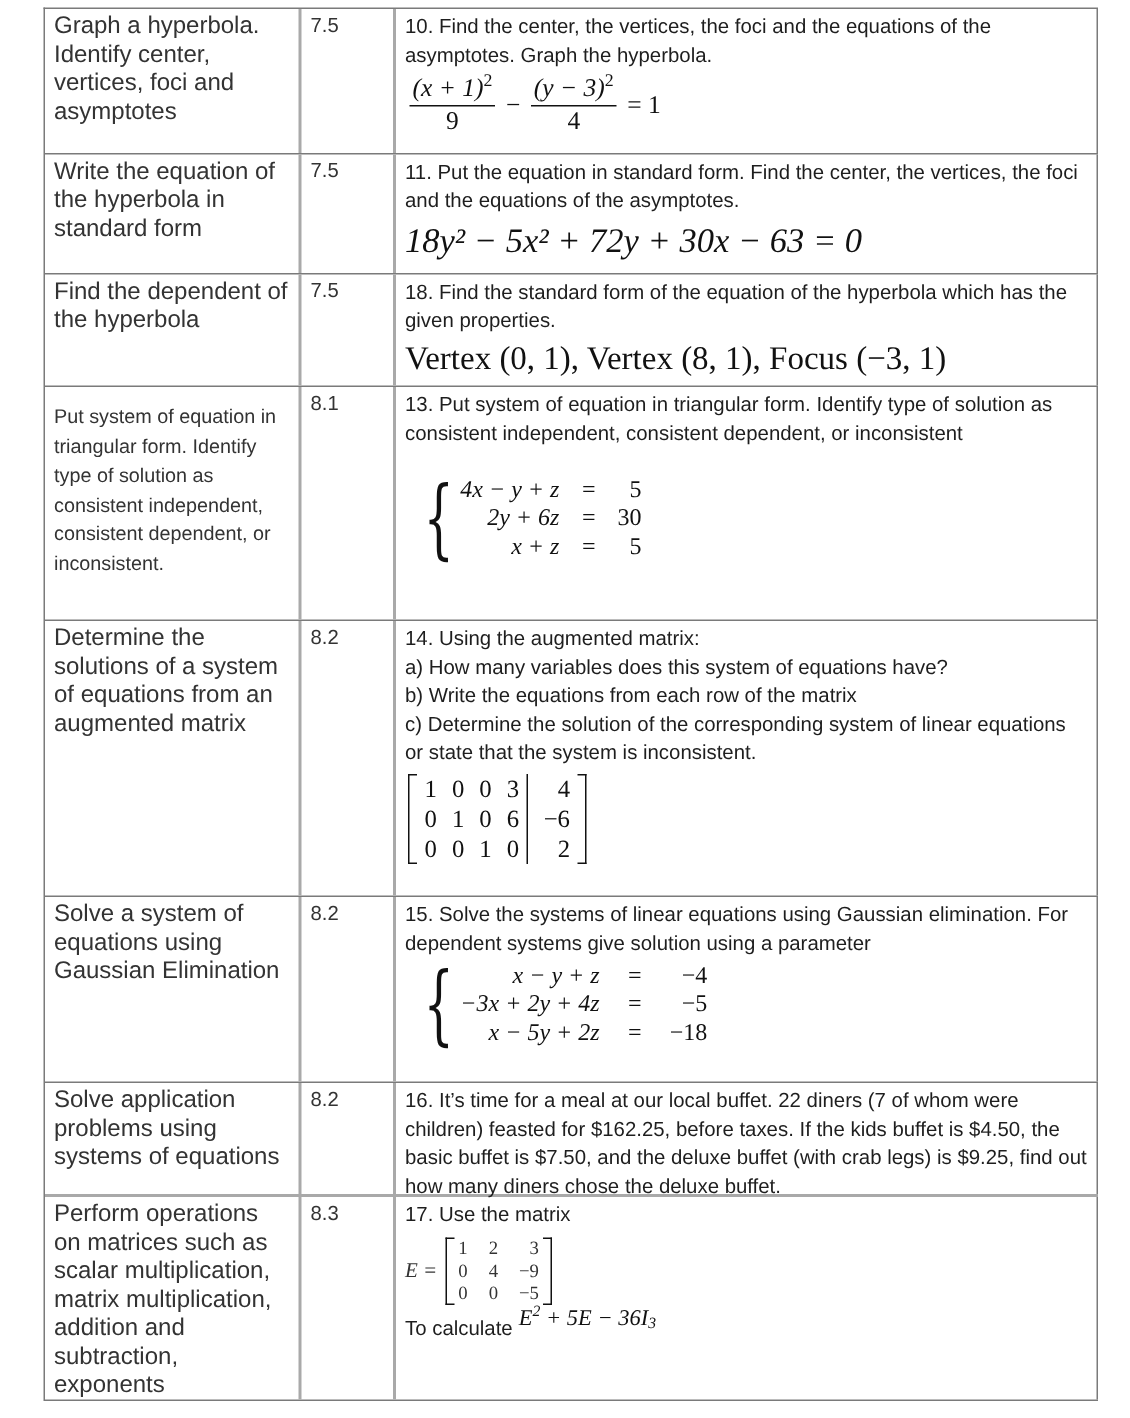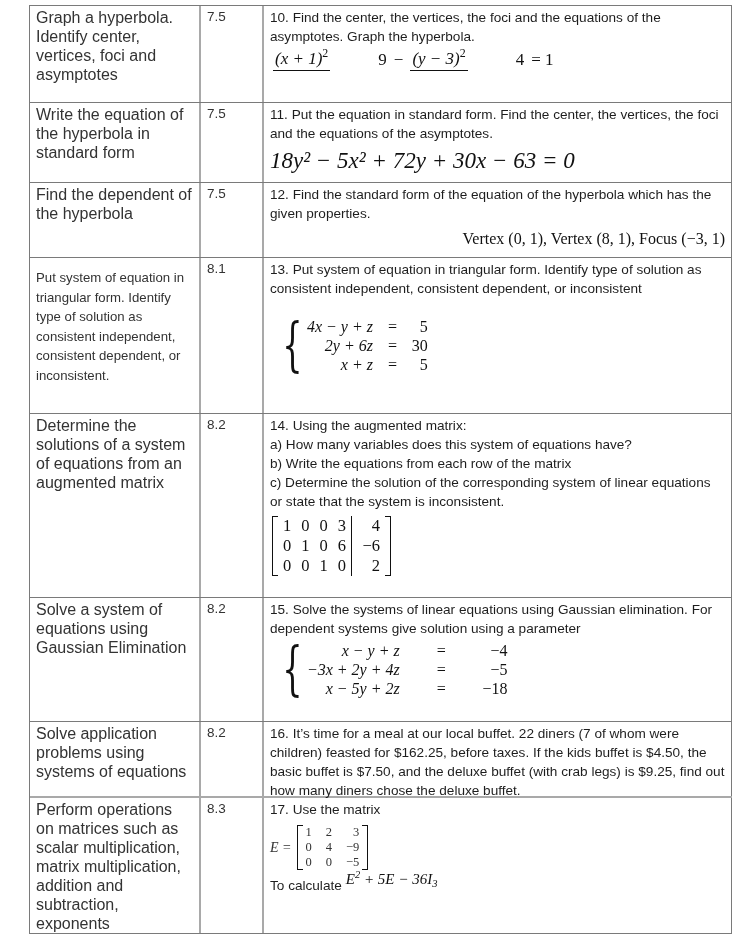--- a/index.html
+++ b/index.html
@@ -10,21 +10,21 @@
   .row { display: flex; border-bottom: 1px solid #7a7a7a; box-sizing: border-box; }
   .c1 { width: 171px; border-right: 2px solid #a9a9a9; padding: 2px 5px 0 6px; box-sizing: border-box;
         font-size: 16px; line-height: 19px; color: #333; }
   .c2 { width: 63px; border-right: 2px solid #a9a9a9; padding: 2px 5px 0 6px; box-sizing: border-box;
         font-size: 13.5px; line-height: 18px; color: #333; }
   .c3 { flex: 1; border-right: 1px solid #7a7a7a; padding: 2px 6px 0 6px; box-sizing: border-box;
         font-size: 13.6px; line-height: 19px; color: #1e1e1e; }
   .c1.small { font-size: 13.2px; line-height: 19.5px; }
   .math { font-family: "Liberation Serif", "DejaVu Serif", serif; color: #111; }
   .mi { font-style: italic; }
-  .frac { display: inline-flex; align-items: center; vertical-align: middle; margin: 0 3px; gap: 48px; }
+  .frac { display: inline-flex; flex-direction: column; align-items: center; vertical-align: middle; margin: 0 3px; }
   .frac .num { border-bottom: 1px solid #111; padding: 0 2px; line-height: 22px; }
   .frac .den { line-height: 20px; }
   sup { font-size: 70%; vertical-align: 0.55em; line-height: 0; }
   sub { font-size: 70%; vertical-align: -0.25em; line-height: 0; }
   .brace-sys { display: flex; align-items: stretch; }
   .brace { font-size: 58px; line-height: 58px; transform: scaleX(0.55); margin-right: -4px; font-family: "DejaVu Serif", serif; font-weight: 200; }
   .sys { display: grid; grid-template-columns: auto auto auto; column-gap: 14px; align-content: center; }
   .sys span { text-align: right; line-height: 19px; }
   .sys .eq { text-align: center; }
   .matrix { display: inline-flex; align-items: stretch; }
@@ -66,22 +66,22 @@
     <div class="c3">
       <div>11. Put the equation in standard form. Find the center, the vertices, the foci and the equations of the asymptotes.</div>
       <div class="math mi" style="font-size:23px; margin-top:8px;">18y² − 5x² + 72y + 30x − 63 = 0</div>
     </div>
   </div>
 
   <div class="row" style="height:75px">
     <div class="c1">Find the dependent of the hyperbola</div>
     <div class="c2">7.5</div>
     <div class="c3">
-      <div>12. Find the standard form of the equation of the hyperbola which has the given properties.</div>
-      <div class="math" style="font-size:16px; margin-top:6px;text-align:right;">Vertex (0, 1), Vertex (8, 1), Focus (−3, 1)</div>
+      <div>18. Find the standard form of the equation of the hyperbola which has the given properties.</div>
+      <div class="math" style="font-size:22px; margin-top:6px;">Vertex (0, 1), Vertex (8, 1), Focus (−3, 1)</div>
     </div>
   </div>
 
   <div class="row" style="height:156px">
     <div class="c1 small" style="padding-top:10px">Put system of equation in triangular form. Identify type of solution as consistent independent, consistent dependent, or inconsistent.</div>
     <div class="c2">8.1</div>
     <div class="c3">
       <div>13. Put system of equation in triangular form. Identify type of solution as consistent independent, consistent dependent, or inconsistent</div>
       <div class="math brace-sys" style="font-size:16px; margin-top:18px; margin-left:4px;">
         <span class="brace">{</span>
@@ -134,21 +134,21 @@
     </div>
   </div>
 
   <div class="row" style="height:124px">
     <div class="c1">Solve a system of equations using Gaussian Elimination</div>
     <div class="c2">8.2</div>
     <div class="c3">
       <div>15. Solve the systems of linear equations using Gaussian elimination. For dependent systems give solution using a parameter</div>
       <div class="math brace-sys" style="font-size:16px; margin-top:2px; margin-left:4px;">
         <span class="brace">{</span>
-        <div class="sys mi" style="column-gap:36px">
+        <div class="sys mi" style="column-gap:18px">
           <span>x − y + z</span>
             <span class="eq">=</span>
             <span style="font-style:normal">−4</span>
           <span>−3x + 2y + 4z</span>
             <span class="eq">=</span>
             <span style="font-style:normal">−5</span>
           <span>x − 5y + 2z</span>
             <span class="eq">=</span>
             <span style="font-style:normal">−18</span>
         </div>

